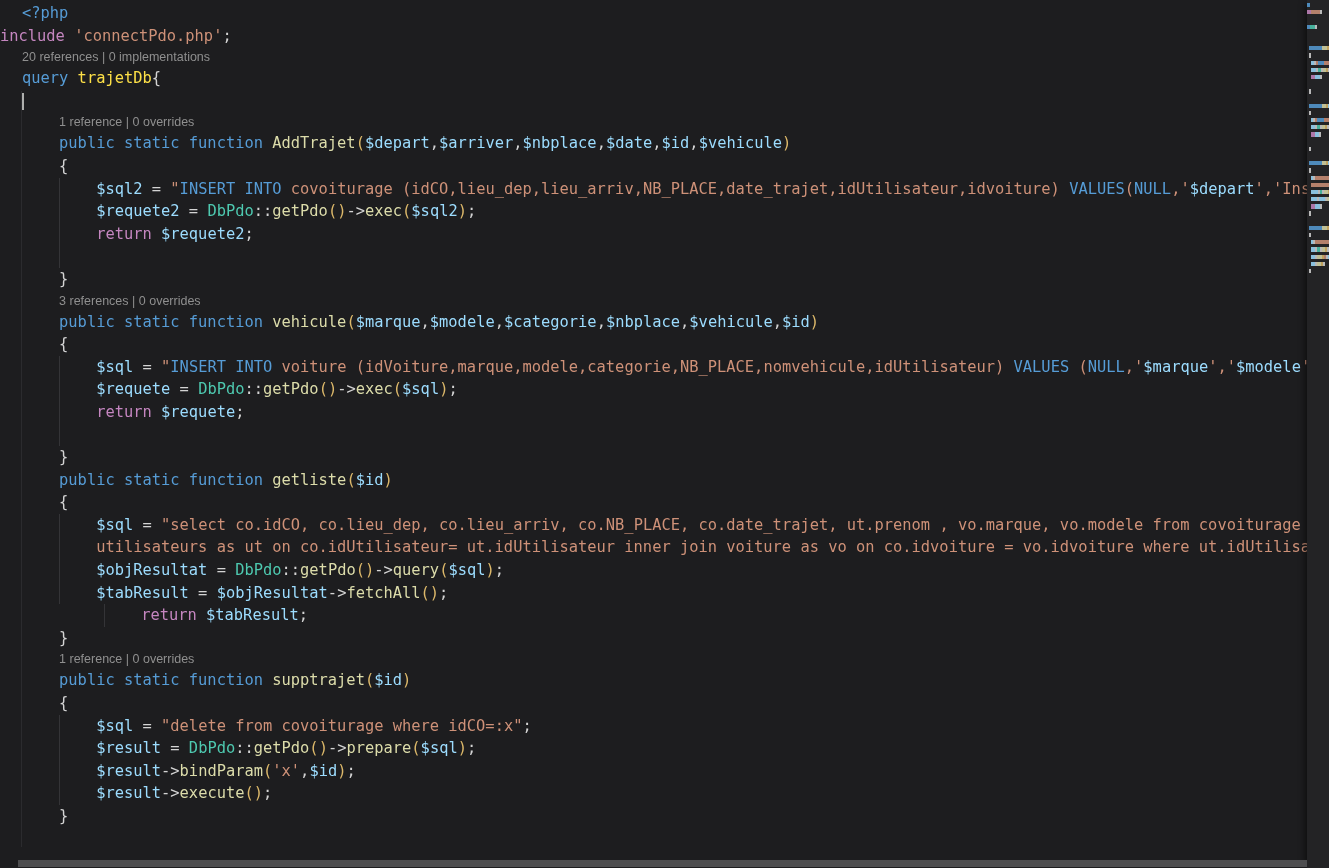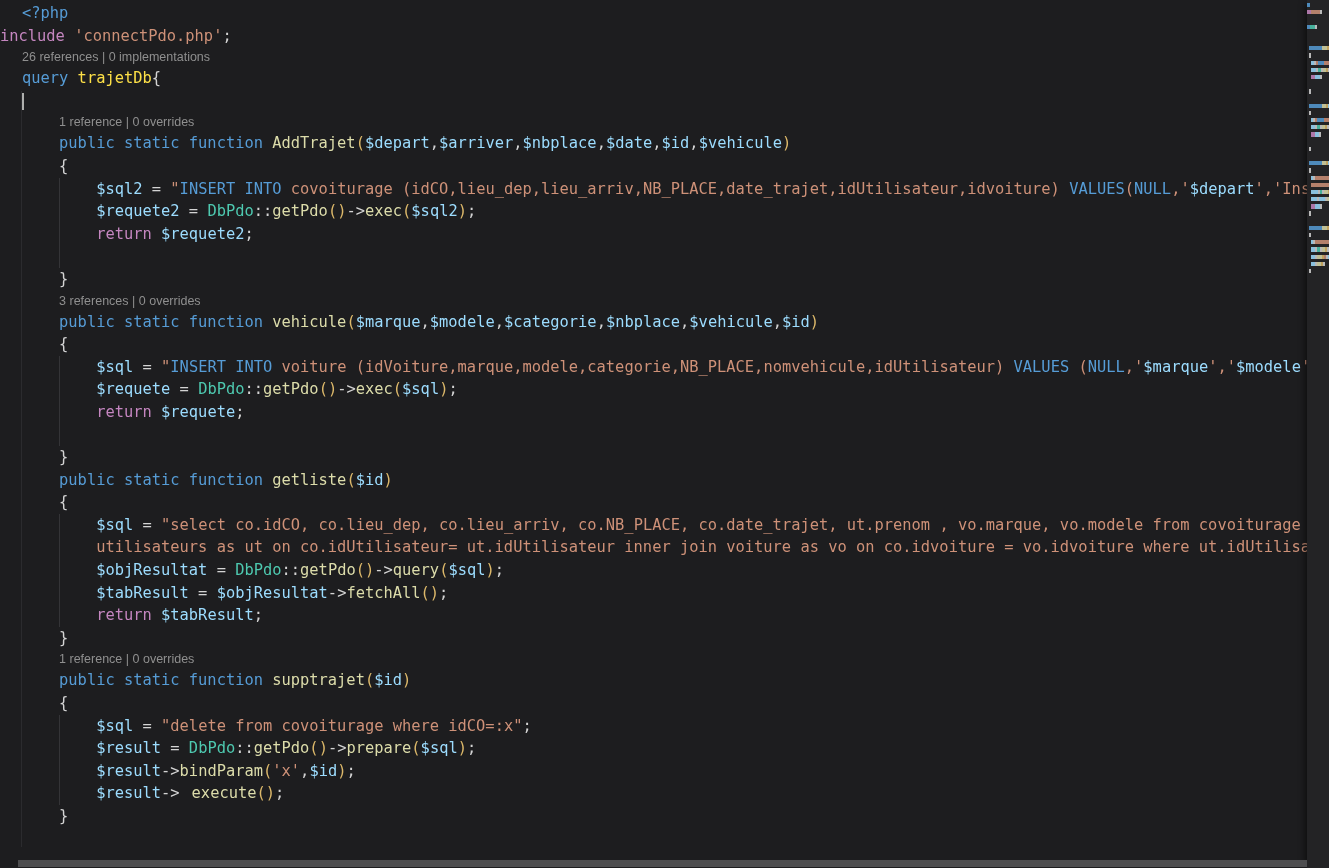--- a/index.html
+++ b/index.html
@@ -46,21 +46,21 @@
   }
 </style>
 </head>
 <body>
 
 <div class="code-area">
   <div class="class-guide"></div>
   <div>
       <div class="line" style="padding-left: 22px;"><span style="color: rgb(86, 156, 214);">&lt;?php</span></div>
       <div class="line" style=""><span style="color: rgb(197, 134, 192);">include </span><span style="color: rgb(206, 145, 120);">'connectPdo.php'</span><span style="color: rgb(212, 212, 212);">;</span></div>
-      <div class="lens" style="padding-left: 22px;">26 references | 0 implementations</div>
+      <div class="lens" style="padding-left: 22px;">20 references | 0 implementations</div>
       <div class="line" style="padding-left: 22px;"><span style="color: rgb(86, 156, 214);">query </span><span style="color: #fde047;">trajetDb</span><span style="color: rgb(212, 212, 212);">{</span></div>
       <div class="line" style="padding-left: 22px;"><span class="caret"></span></div>
       <div class="lens" style="padding-left: 59.09px;">1 reference | 0 overrides</div>
       <div class="line" style="padding-left: 59.09px;"><span style="color: rgb(86, 156, 214);">public </span><span style="color: rgb(86, 156, 214);">static </span><span style="color: rgb(86, 156, 214);">function </span><span style="color: rgb(220, 220, 170);">AddTrajet</span><span style="color: rgb(220, 184, 106);">(</span><span style="color: rgb(156, 220, 254);">$depart</span><span style="color: rgb(212, 212, 212);">,</span><span style="color: rgb(156, 220, 254);">$arriver</span><span style="color: rgb(212, 212, 212);">,</span><span style="color: rgb(156, 220, 254);">$nbplace</span><span style="color: rgb(212, 212, 212);">,</span><span style="color: rgb(156, 220, 254);">$date</span><span style="color: rgb(212, 212, 212);">,</span><span style="color: rgb(156, 220, 254);">$id</span><span style="color: rgb(212, 212, 212);">,</span><span style="color: rgb(156, 220, 254);">$vehicule</span><span style="color: rgb(220, 184, 106);">)</span></div>
       <div class="line" style="padding-left: 59.09px;"><span style="color: rgb(212, 212, 212);">{</span></div>
       <div class="line g" style="padding-left: 96.18px;"><span style="color: rgb(156, 220, 254);">$sql2</span><span style="color: rgb(212, 212, 212);"> = </span><span style="color: rgb(206, 145, 120);">"</span><span style="color: rgb(86, 156, 214);">INSERT INTO </span><span style="color: rgb(206, 145, 120);">covoiturage (idCO,lieu_dep,lieu_arriv,NB_PLACE,date_trajet,idUtilisateur,idvoiture) </span><span style="color: rgb(86, 156, 214);">VALUES</span><span style="color: rgb(206, 145, 120);">(</span><span style="color: rgb(86, 156, 214);">NULL</span><span style="color: rgb(206, 145, 120);">,'</span><span style="color: rgb(156, 220, 254);">$depart</span><span style="color: rgb(206, 145, 120);">','Ins</span></div>
       <div class="line g" style="padding-left: 96.18px;"><span style="color: rgb(156, 220, 254);">$requete2</span><span style="color: rgb(212, 212, 212);"> = </span><span style="color: rgb(78, 201, 176);">DbPdo</span><span style="color: rgb(212, 212, 212);">::</span><span style="color: rgb(220, 220, 170);">getPdo</span><span style="color: rgb(220, 184, 106);">()</span><span style="color: rgb(212, 212, 212);">-&gt;</span><span style="color: rgb(220, 220, 170);">exec</span><span style="color: rgb(220, 184, 106);">(</span><span style="color: rgb(156, 220, 254);">$sql2</span><span style="color: rgb(220, 184, 106);">)</span><span style="color: rgb(212, 212, 212);">;</span></div>
       <div class="line g" style="padding-left: 96.18px;"><span style="color: rgb(197, 134, 192);">return </span><span style="color: rgb(156, 220, 254);">$requete2</span><span style="color: rgb(212, 212, 212);">;</span></div>
       <div class="line g" style="padding-left: 96.18px;"></div>
       <div class="line" style="padding-left: 59.09px;"><span style="color: rgb(212, 212, 212);">}</span></div>
@@ -71,29 +71,29 @@
       <div class="line g" style="padding-left: 96.18px;"><span style="color: rgb(156, 220, 254);">$requete</span><span style="color: rgb(212, 212, 212);"> = </span><span style="color: rgb(78, 201, 176);">DbPdo</span><span style="color: rgb(212, 212, 212);">::</span><span style="color: rgb(220, 220, 170);">getPdo</span><span style="color: rgb(220, 184, 106);">()</span><span style="color: rgb(212, 212, 212);">-&gt;</span><span style="color: rgb(220, 220, 170);">exec</span><span style="color: rgb(220, 184, 106);">(</span><span style="color: rgb(156, 220, 254);">$sql</span><span style="color: rgb(220, 184, 106);">)</span><span style="color: rgb(212, 212, 212);">;</span></div>
       <div class="line g" style="padding-left: 96.18px;"><span style="color: rgb(197, 134, 192);">return </span><span style="color: rgb(156, 220, 254);">$requete</span><span style="color: rgb(212, 212, 212);">;</span></div>
       <div class="line g" style="padding-left: 96.18px;"></div>
       <div class="line" style="padding-left: 59.09px;"><span style="color: rgb(212, 212, 212);">}</span></div>
       <div class="line" style="padding-left: 59.09px;"><span style="color: rgb(86, 156, 214);">public </span><span style="color: rgb(86, 156, 214);">static </span><span style="color: rgb(86, 156, 214);">function </span><span style="color: rgb(220, 220, 170);">getliste</span><span style="color: rgb(220, 184, 106);">(</span><span style="color: rgb(156, 220, 254);">$id</span><span style="color: rgb(220, 184, 106);">)</span></div>
       <div class="line" style="padding-left: 59.09px;"><span style="color: rgb(212, 212, 212);">{</span></div>
       <div class="line g" style="padding-left: 96.18px;"><span style="color: rgb(156, 220, 254);">$sql</span><span style="color: rgb(212, 212, 212);"> = </span><span style="color: rgb(206, 145, 120);">"select co.idCO, co.lieu_dep, co.lieu_arriv, co.NB_PLACE, co.date_trajet, ut.prenom , vo.marque, vo.modele from covoiturage </span></div>
       <div class="line g" style="padding-left: 96.18px;"><span style="color: rgb(206, 145, 120);">utilisateurs as ut on co.idUtilisateur= ut.idUtilisateur inner join voiture as vo on co.idvoiture = vo.idvoiture where ut.idUtilisa</span></div>
       <div class="line g" style="padding-left: 96.18px;"><span style="color: rgb(156, 220, 254);">$objResultat</span><span style="color: rgb(212, 212, 212);"> = </span><span style="color: rgb(78, 201, 176);">DbPdo</span><span style="color: rgb(212, 212, 212);">::</span><span style="color: rgb(220, 220, 170);">getPdo</span><span style="color: rgb(220, 184, 106);">()</span><span style="color: rgb(212, 212, 212);">-&gt;</span><span style="color: rgb(220, 220, 170);">query</span><span style="color: rgb(220, 184, 106);">(</span><span style="color: rgb(156, 220, 254);">$sql</span><span style="color: rgb(220, 184, 106);">)</span><span style="color: rgb(212, 212, 212);">;</span></div>
       <div class="line g" style="padding-left: 96.18px;"><span style="color: rgb(156, 220, 254);">$tabResult</span><span style="color: rgb(212, 212, 212);"> = </span><span style="color: rgb(156, 220, 254);">$objResultat</span><span style="color: rgb(212, 212, 212);">-&gt;</span><span style="color: rgb(220, 220, 170);">fetchAll</span><span style="color: rgb(220, 184, 106);">()</span><span style="color: rgb(212, 212, 212);">;</span></div>
-      <div class="line g" style="padding-left: 96.18px;"><span style="color: rgb(197, 134, 192);">return </span><span style="color: rgb(156, 220, 254);">$tabResult</span><span style="color: rgb(212, 212, 212);">;</span></div>
+      <div class="line g" style="padding-left: 96.18px; margin-left: 45px;"><span style="color: rgb(197, 134, 192);">return </span><span style="color: rgb(156, 220, 254);">$tabResult</span><span style="color: rgb(212, 212, 212);">;</span></div>
       <div class="line" style="padding-left: 59.09px;"><span style="color: rgb(212, 212, 212);">}</span></div>
       <div class="lens" style="padding-left: 59.09px;">1 reference | 0 overrides</div>
       <div class="line" style="padding-left: 59.09px;"><span style="color: rgb(86, 156, 214);">public </span><span style="color: rgb(86, 156, 214);">static </span><span style="color: rgb(86, 156, 214);">function </span><span style="color: rgb(220, 220, 170);">supptrajet</span><span style="color: rgb(220, 184, 106);">(</span><span style="color: rgb(156, 220, 254);">$id</span><span style="color: rgb(220, 184, 106);">)</span></div>
       <div class="line" style="padding-left: 59.09px;"><span style="color: rgb(212, 212, 212);">{</span></div>
       <div class="line g" style="padding-left: 96.18px;"><span style="color: rgb(156, 220, 254);">$sql</span><span style="color: rgb(212, 212, 212);"> = </span><span style="color: rgb(206, 145, 120);">"delete from covoiturage where idCO=:x"</span><span style="color: rgb(212, 212, 212);">;</span></div>
       <div class="line g" style="padding-left: 96.18px;"><span style="color: rgb(156, 220, 254);">$result</span><span style="color: rgb(212, 212, 212);"> = </span><span style="color: rgb(78, 201, 176);">DbPdo</span><span style="color: rgb(212, 212, 212);">::</span><span style="color: rgb(220, 220, 170);">getPdo</span><span style="color: rgb(220, 184, 106);">()</span><span style="color: rgb(212, 212, 212);">-&gt;</span><span style="color: rgb(220, 220, 170);">prepare</span><span style="color: rgb(220, 184, 106);">(</span><span style="color: rgb(156, 220, 254);">$sql</span><span style="color: rgb(220, 184, 106);">)</span><span style="color: rgb(212, 212, 212);">;</span></div>
       <div class="line g" style="padding-left: 96.18px;"><span style="color: rgb(156, 220, 254);">$result</span><span style="color: rgb(212, 212, 212);">-&gt;</span><span style="color: rgb(220, 220, 170);">bindParam</span><span style="color: rgb(220, 184, 106);">(</span><span style="color: rgb(206, 145, 120);">'x'</span><span style="color: rgb(212, 212, 212);">,</span><span style="color: rgb(156, 220, 254);">$id</span><span style="color: rgb(220, 184, 106);">)</span><span style="color: rgb(212, 212, 212);">;</span></div>
-      <div class="line g" style="padding-left: 96.18px;"><span style="color: rgb(156, 220, 254);">$result</span><span style="color: rgb(212, 212, 212);">-&gt;</span><span style="color: rgb(220, 220, 170); margin-left: 12px;">execute</span><span style="color: rgb(220, 184, 106);">()</span><span style="color: rgb(212, 212, 212);">;</span></div>
+      <div class="line g" style="padding-left: 96.18px;"><span style="color: rgb(156, 220, 254);">$result</span><span style="color: rgb(212, 212, 212);">-&gt;</span><span style="color: rgb(220, 220, 170);">execute</span><span style="color: rgb(220, 184, 106);">()</span><span style="color: rgb(212, 212, 212);">;</span></div>
       <div class="line" style="padding-left: 59.09px;"><span style="color: rgb(212, 212, 212);">}</span></div>
     </div>
 </div>
 
 <div class="minimap">
   <div>
       <div class="mrow" style="padding-left: 0px;"><span class="mseg" style="width: 2.75px; background: rgb(86, 156, 214);"></span></div>
       <div class="mrow" style="padding-left: 0px;"><span class="mseg" style="width: 4.4px; background: rgb(197, 134, 192);"></span><span class="mseg" style="width: 8.8px; background: rgb(206, 145, 120);"></span><span class="mseg" style="width: 2px; background: rgb(212, 212, 212);"></span></div>
       <div class="mrow" style="padding-left: 0px;"></div>
       <div class="mrow" style="padding-left: 0px;"><span class="mseg" style="width: 3.3px; background: rgb(86, 156, 214);"></span><span class="mseg" style="width: 4.4px; background: rgb(78, 201, 176);"></span><span class="mseg" style="width: 2px; background: rgb(212, 212, 212);"></span></div>

